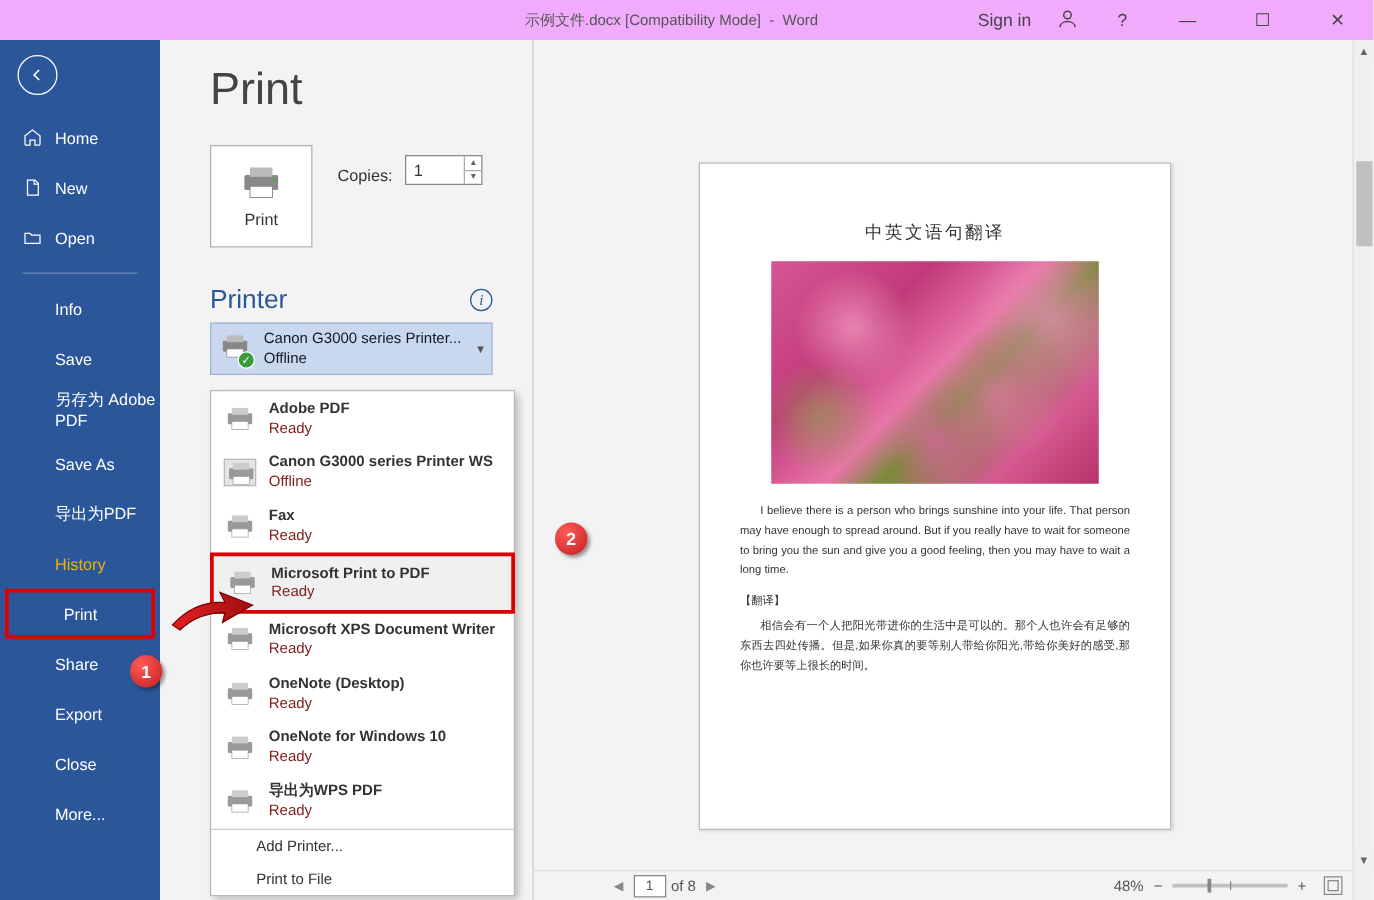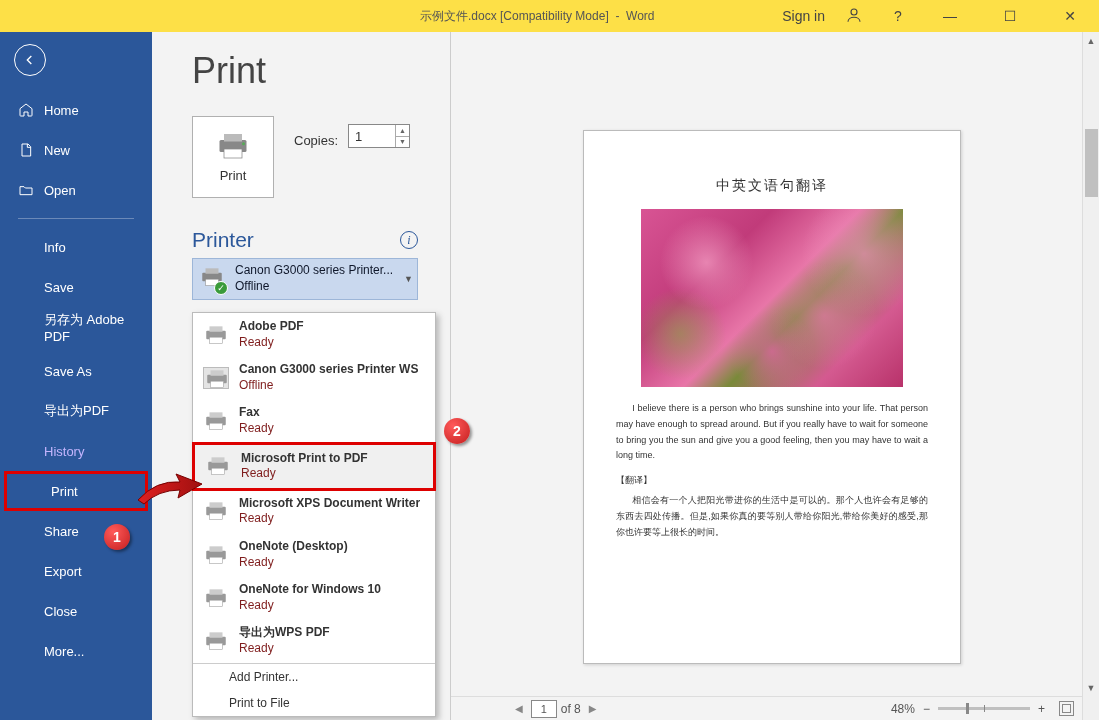--- a/index.html
+++ b/index.html
@@ -1,24 +1,24 @@
 <!DOCTYPE html>
 <html><head>
 <meta charset="utf-8">
 <style>
 *{margin:0;padding:0;box-sizing:border-box;font-family:"Segoe UI",Arial,sans-serif}
 body{width:1099px;height:720px;background:#fff;overflow:hidden;position:relative}
-.titlebar{height:32px;background:#fde047;display:flex;align-items:center;justify-content:space-between;padding:0 0 0 420px;font-size:12px;color:#555}
+.titlebar{height:32px;background:#f0abfc;display:flex;align-items:center;justify-content:space-between;padding:0 0 0 420px;font-size:12px;color:#555}
 .titlebar .title{flex:0 0 auto}
 .titlebar .right{display:flex;align-items:center;gap:14px;margin-left:auto;padding-right:6px}
 .titlebar .right span{width:30px;text-align:center;color:#444;font-size:14px}
 .titlebar .signin{font-size:12px;color:#333;width:auto!important}
 .titlebar .right .winbtn{width:46px;height:32px;display:flex;align-items:center;justify-content:center}
 .main{display:flex;height:688px}
-.sidebar{width:152px;background:#2b579a;color:#fff;padding-top:12px;font-size:13px}
+.sidebar{width:128px;background:#2b579a;color:#fff;padding-top:12px;font-size:13px}
 .back{width:32px;height:32px;border:1px solid #fff;border-radius:50%;margin-left:14px;margin-bottom:14px;display:flex;align-items:center;justify-content:center}
 .back svg{width:16px;height:16px}
 .nav-item{height:40px;display:flex;align-items:center;padding-left:18px;gap:10px}
 .nav-item svg{width:16px;height:16px;flex-shrink:0}
 .divider{height:1px;background:rgba(255,255,255,0.3);margin:8px 18px 8px 18px}
 .sub-item{height:40px;display:flex;align-items:center;padding-left:44px;font-size:13px}
 .sub-item.two{height:44px;line-height:1.3}
 .print-hl{border:3px solid #d00;margin:0 4px}
 .content{flex:1;background:#f3f3f3;display:flex}
 .printcol{width:298px;padding:18px 0 0 40px;position:relative}
@@ -124,21 +124,21 @@
           <path d="M3 7h6l2 2h10v10H3z"></path>
         </svg>
       <span>Open</span>
     </div>
     <div class="divider"></div>
     <div class="sub-item">Info</div>
     <div class="sub-item">Save</div>
     <div class="sub-item two">另存为 Adobe PDF</div>
     <div class="sub-item">Save As</div>
     <div class="sub-item">导出为PDF</div>
-    <div class="sub-item" style="color:#c4b5fd">History</div>
+    <div class="sub-item" style="color:#eab308">History</div>
     <div class="sub-item print-hl">Print</div>
     <div class="sub-item">Share</div>
     <div class="sub-item">Export</div>
     <div class="sub-item">Close</div>
     <div class="sub-item">More...</div>
   </div>
 
   <div class="content">
     <div class="printcol">
       <h1 class="print">Print</h1>

